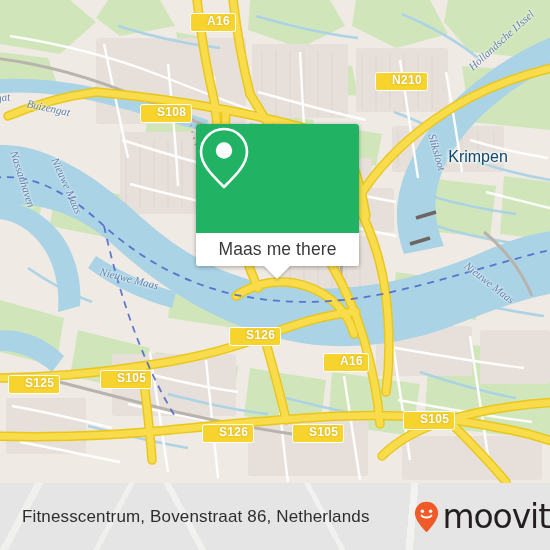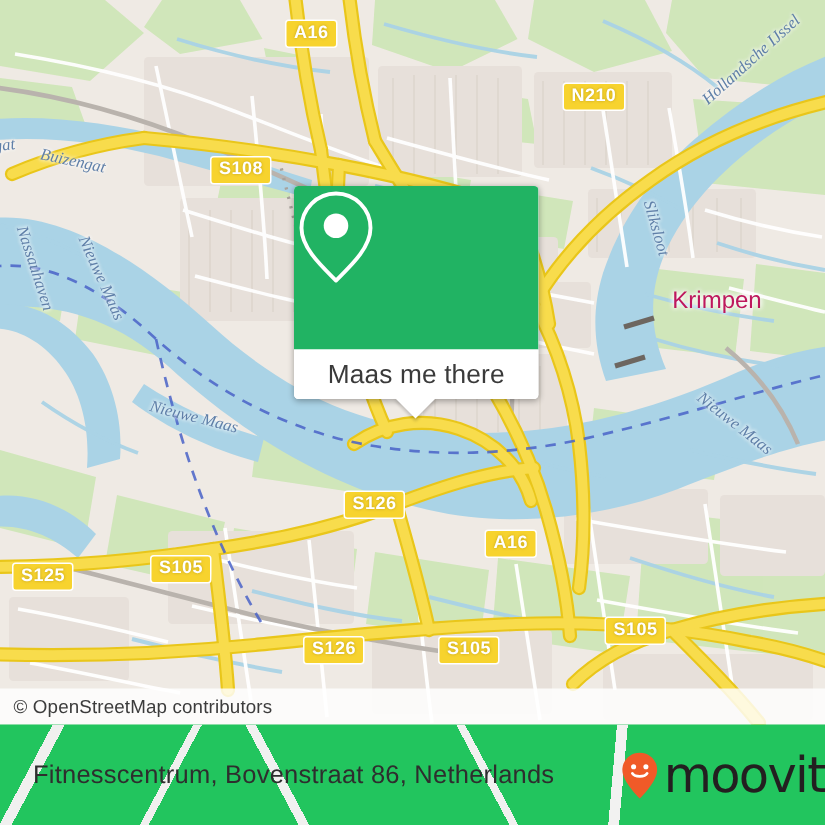--- a/index.html
+++ b/index.html
@@ -12,21 +12,21 @@
        background:#efeae4;}
   #map svg{position:absolute;left:0;top:0;}
 
   
   #attrib{position:absolute;left:0;bottom:0;width:550px;height:24px;
           background:rgba(255,255,255,.82);display:flex;align-items:center;}
   #attrib span{font-size:12.5px;color:#3c3c3c;padding-left:9px;letter-spacing:.1px;}
 
   
   #bottombar{position:absolute;left:0;top:483px;width:550px;height:67px;
-             background:#22c55e;display:flex;align-items:center;
+             background:#e5e5e5;display:flex;align-items:center;
              justify-content:space-between;overflow:hidden;}
   #bottombar::before{content:"";position:absolute;left:0;top:0;width:550px;height:67px;
              background:
                linear-gradient(118deg,transparent 0 6%,#f0f0ef 6% 7.4%,transparent 7.4% 22%,#f0f0ef 22% 23%,transparent 23% 100%),
                linear-gradient(62deg,transparent 0 34%,#f1f1f0 34% 35.2%,transparent 35.2% 58%,#f1f1f0 58% 59%,transparent 59% 100%),
                linear-gradient(95deg,transparent 0 74%,#f2f2f1 74% 75.3%,transparent 75.3% 100%);
              pointer-events:none;}
   #placename{position:relative;font-size:17px;color:#2e2e2e;padding-left:22px;
              white-space:nowrap;letter-spacing:.15px;}
   #logo{position:relative;display:flex;align-items:center;padding-right:0;gap:3px;}
@@ -41,28 +41,28 @@
   #card .green{height:109px;background:#21b363;display:flex;align-items:center;justify-content:center;}
   #card .cta{height:33px;display:flex;align-items:center;justify-content:center;background:#fff;}
   #card .cta span{font-size:17.5px;color:#3a3a3a;letter-spacing:.1px;}
   #cardtail{position:absolute;left:263px;top:265px;width:0;height:0;
             border-left:14px solid transparent;border-right:14px solid transparent;
             border-top:14px solid #fff;filter:drop-shadow(0 2px 1px rgba(0,0,0,.18));}
 
   
   .shield{position:absolute;background:#f7d32e;border:1.6px solid #ffffff;
           border-radius:2.5px;color:#fff;font-size:12px;font-weight:bold;
-          padding:1px 5px 2px 5px;line-height:1.15;letter-spacing:.3px;
+          padding:1px 5px 2px 16px;line-height:1.15;letter-spacing:.3px;
           text-shadow:0 0 2px rgba(150,120,0,.55);white-space:nowrap;
           font-family:"Liberation Sans",sans-serif;}
   .wlabel{position:absolute;white-space:nowrap;color:#5f7fa8;
           font-size:11px;font-style:italic;font-family:"Liberation Serif",serif;
           text-shadow:0 0 3px #fff,0 0 3px #fff;}
-  .place{position:absolute;color:#be185d;font-size:16px;text-align:center;
-         line-height:1.08;text-shadow:0 0 4px #fff,0 0 4px #fff,0 0 3px #fff;margin-top:44px;}
+  .place{position:absolute;color:#0c4a6e;font-size:16px;text-align:center;
+         line-height:1.08;text-shadow:0 0 4px #fff,0 0 4px #fff,0 0 3px #fff;}
 </style>
 </head>
 <body>
 
 <div id="app">
 
   <div id="map">
 
     <svg width="550" height="483" viewBox="0 0 550 483">
       <defs>
@@ -288,21 +288,21 @@
         <div class="wlabel" style="left: 470px; top: 62px; transform: rotate(-42deg); transform-origin: left center;">Hollandsche IJssel</div>
         <div class="wlabel" style="left: 432px; top: 128px; transform: rotate(74deg); transform-origin: left center;">Sliksloot</div>
       </div>
     <div id="placelabels">
         <div class="place" style="left: 428px; top: 148px; width: 100px;">
           <div>Krimpen</div>
         </div>
       </div>
     <div id="shields">
         <div class="shield" style="left: 190px; top: 13px;">A16</div>
-        <div class="shield" style="left: 375px; top: 55px;">N210</div>
+        <div class="shield" style="left: 375px; top: 72px;">N210</div>
         <div class="shield" style="left: 140px; top: 104px;">S108</div>
         <div class="shield" style="left: 229px; top: 327px;">S126</div>
         <div class="shield" style="left: 323px; top: 353px;">A16</div>
         <div class="shield" style="left: 8px; top: 375px;">S125</div>
         <div class="shield" style="left: 100px; top: 370px;">S105</div>
         <div class="shield" style="left: 202px; top: 424px;">S126</div>
         <div class="shield" style="left: 292px; top: 424px;">S105</div>
         <div class="shield" style="left: 403px; top: 411px;">S105</div>
       </div>
 
@@ -312,23 +312,20 @@
           <path d="M28,5 C15.3,5 5,15.3 5,28 C5,41.5 19,54 28,63 C37,54 51,41.5 51,28 C51,15.3 40.7,5 28,5 Z" fill="none" stroke="#ffffff" stroke-width="2.6" stroke-linejoin="round"></path>
           <circle cx="28" cy="26.5" r="8.2" fill="#ffffff"></circle>
         </svg>
       </div>
       <div class="cta">
         <span>Maas me there</span>
       </div>
     </div>
     <div id="cardtail"></div>
 
-    <div id="attrib">
-      <span>© OpenStreetMap contributors</span>
-    </div>
   </div>
 
   <div id="bottombar">
     <div id="placename">Fitnesscentrum, Bovenstraat 86, Netherlands</div>
     <div id="logo">
       <div class="lpin">
         <svg width="25" height="32" viewBox="0 0 25 32">
           <path d="M12.5,0.8 C6,0.8 0.9,5.9 0.9,12.3 C0.9,20.3 12.5,31.3 12.5,31.3
                    C12.5,31.3 24.1,20.3 24.1,12.3 C24.1,5.9 19,0.8 12.5,0.8 Z" fill="#f05a28"></path>
           <circle cx="8.4" cy="10.2" r="1.7" fill="#ffffff"></circle>

